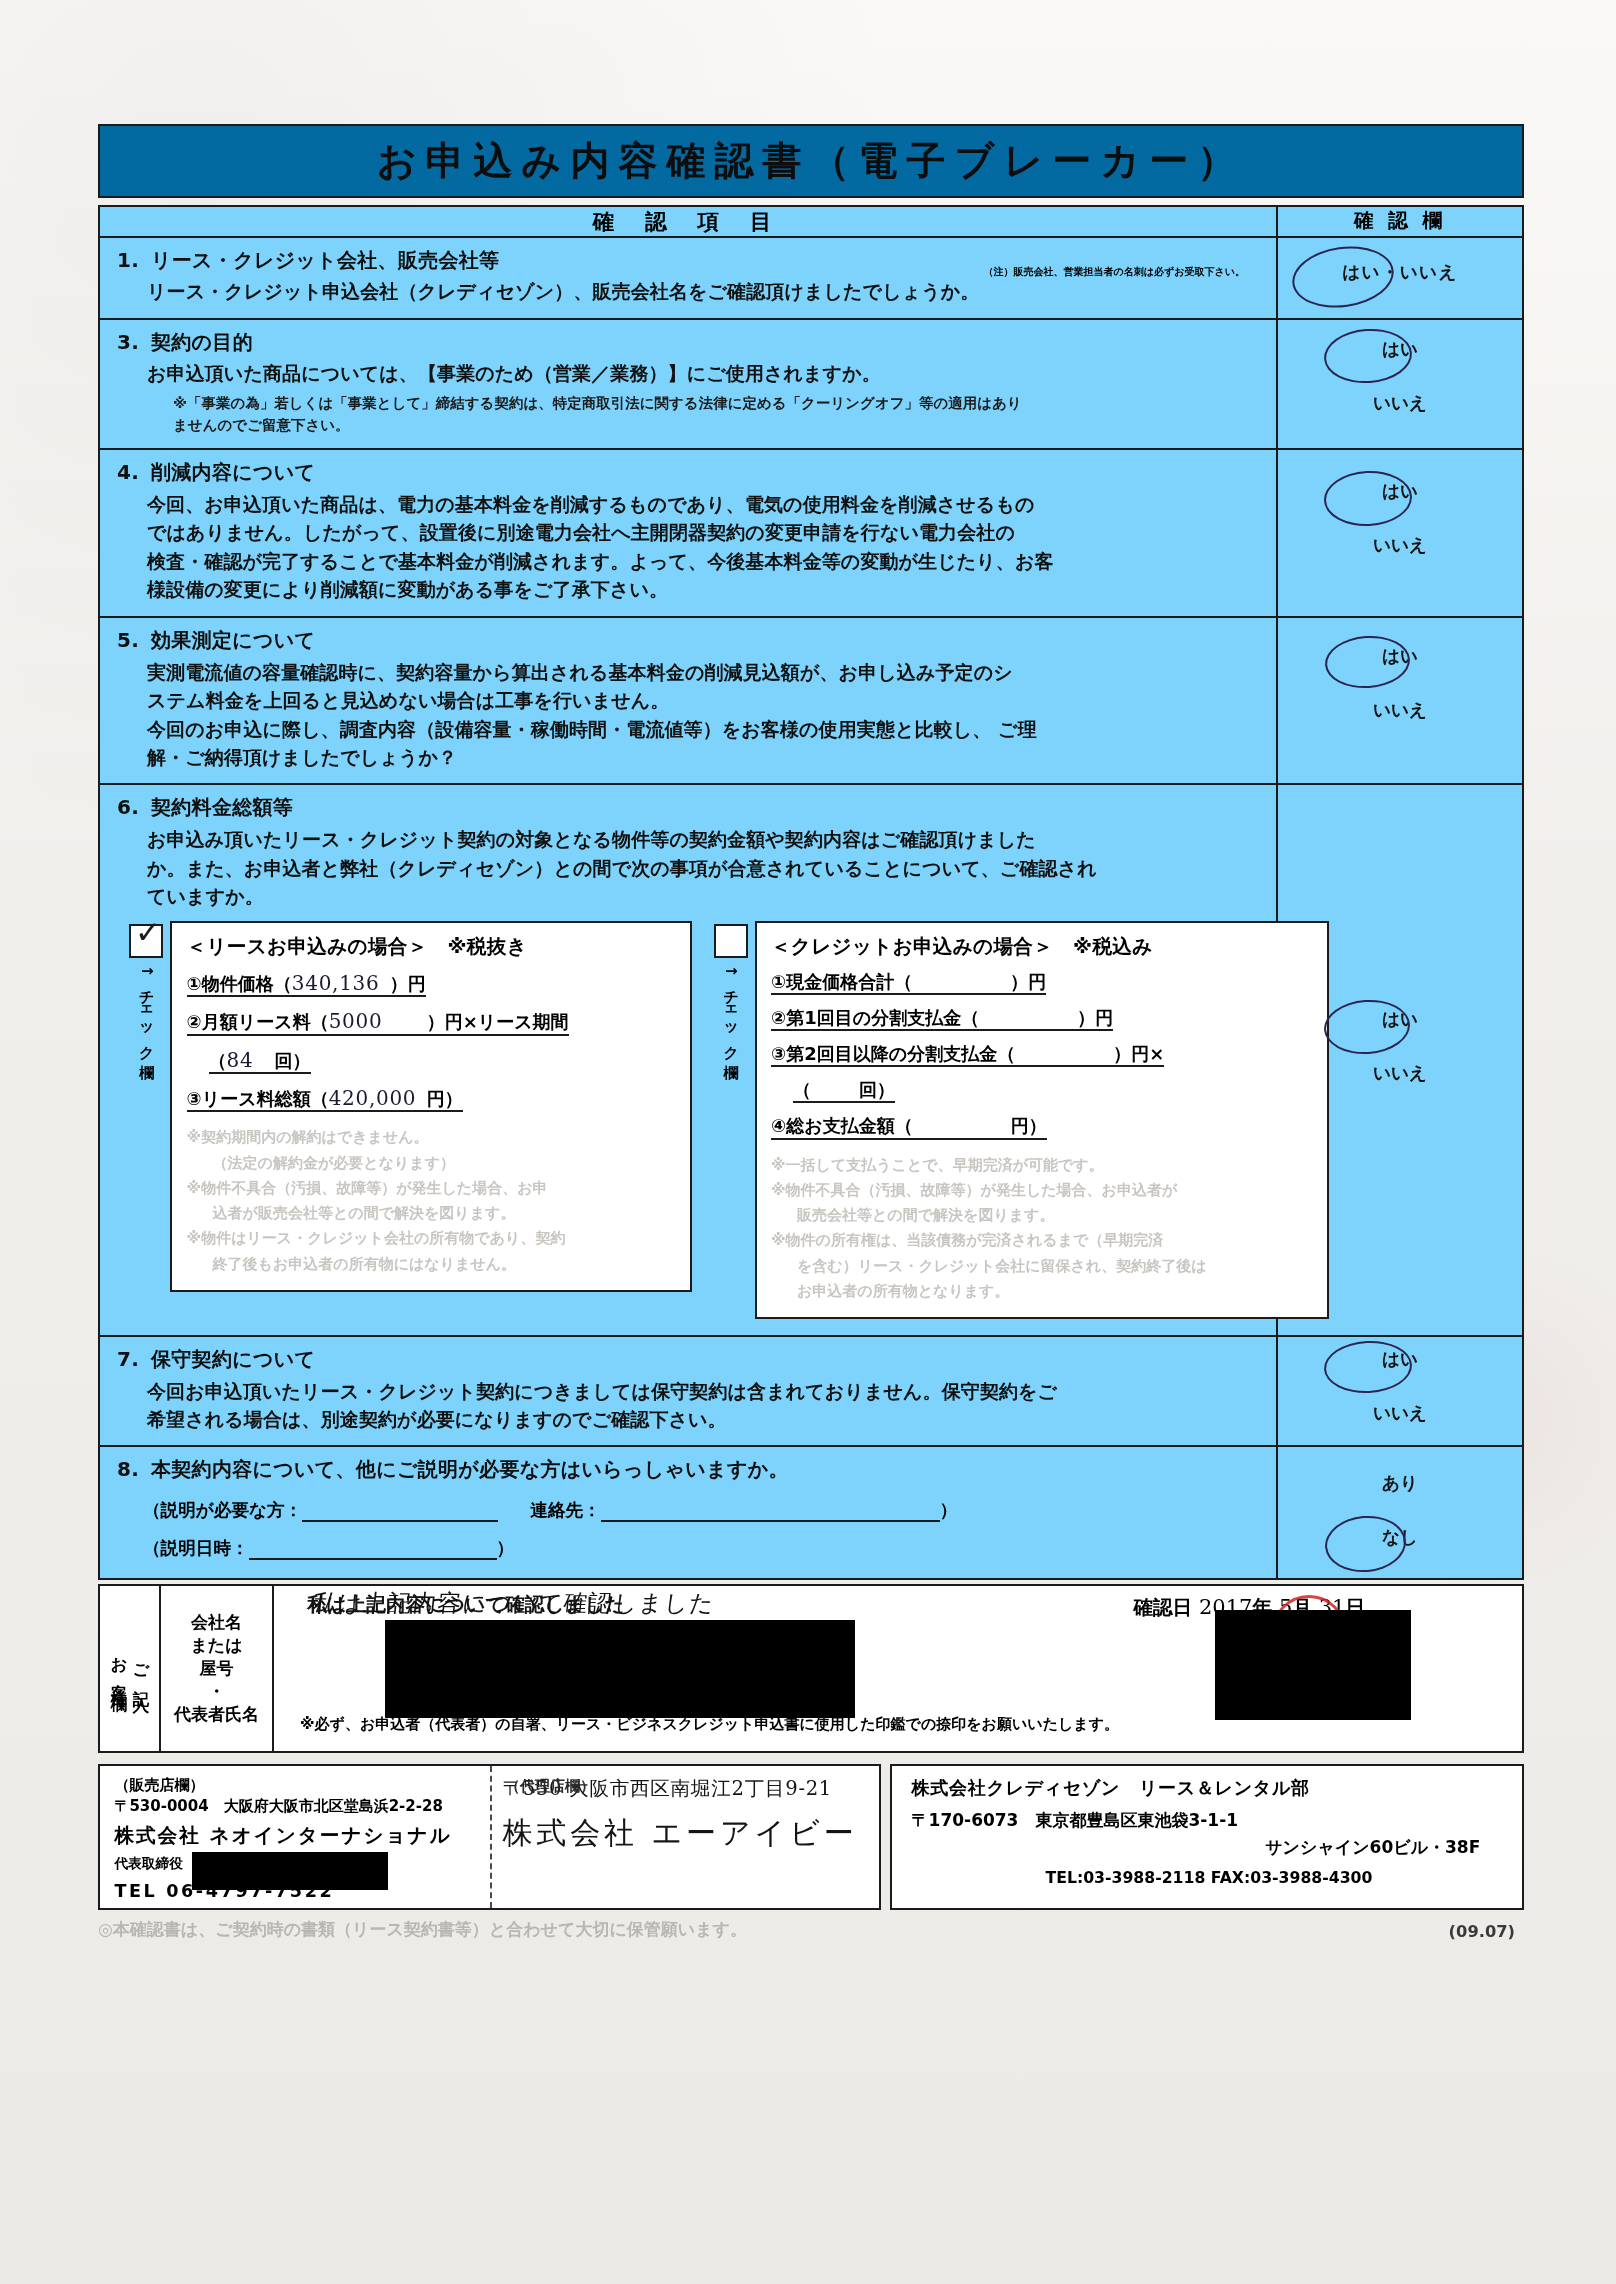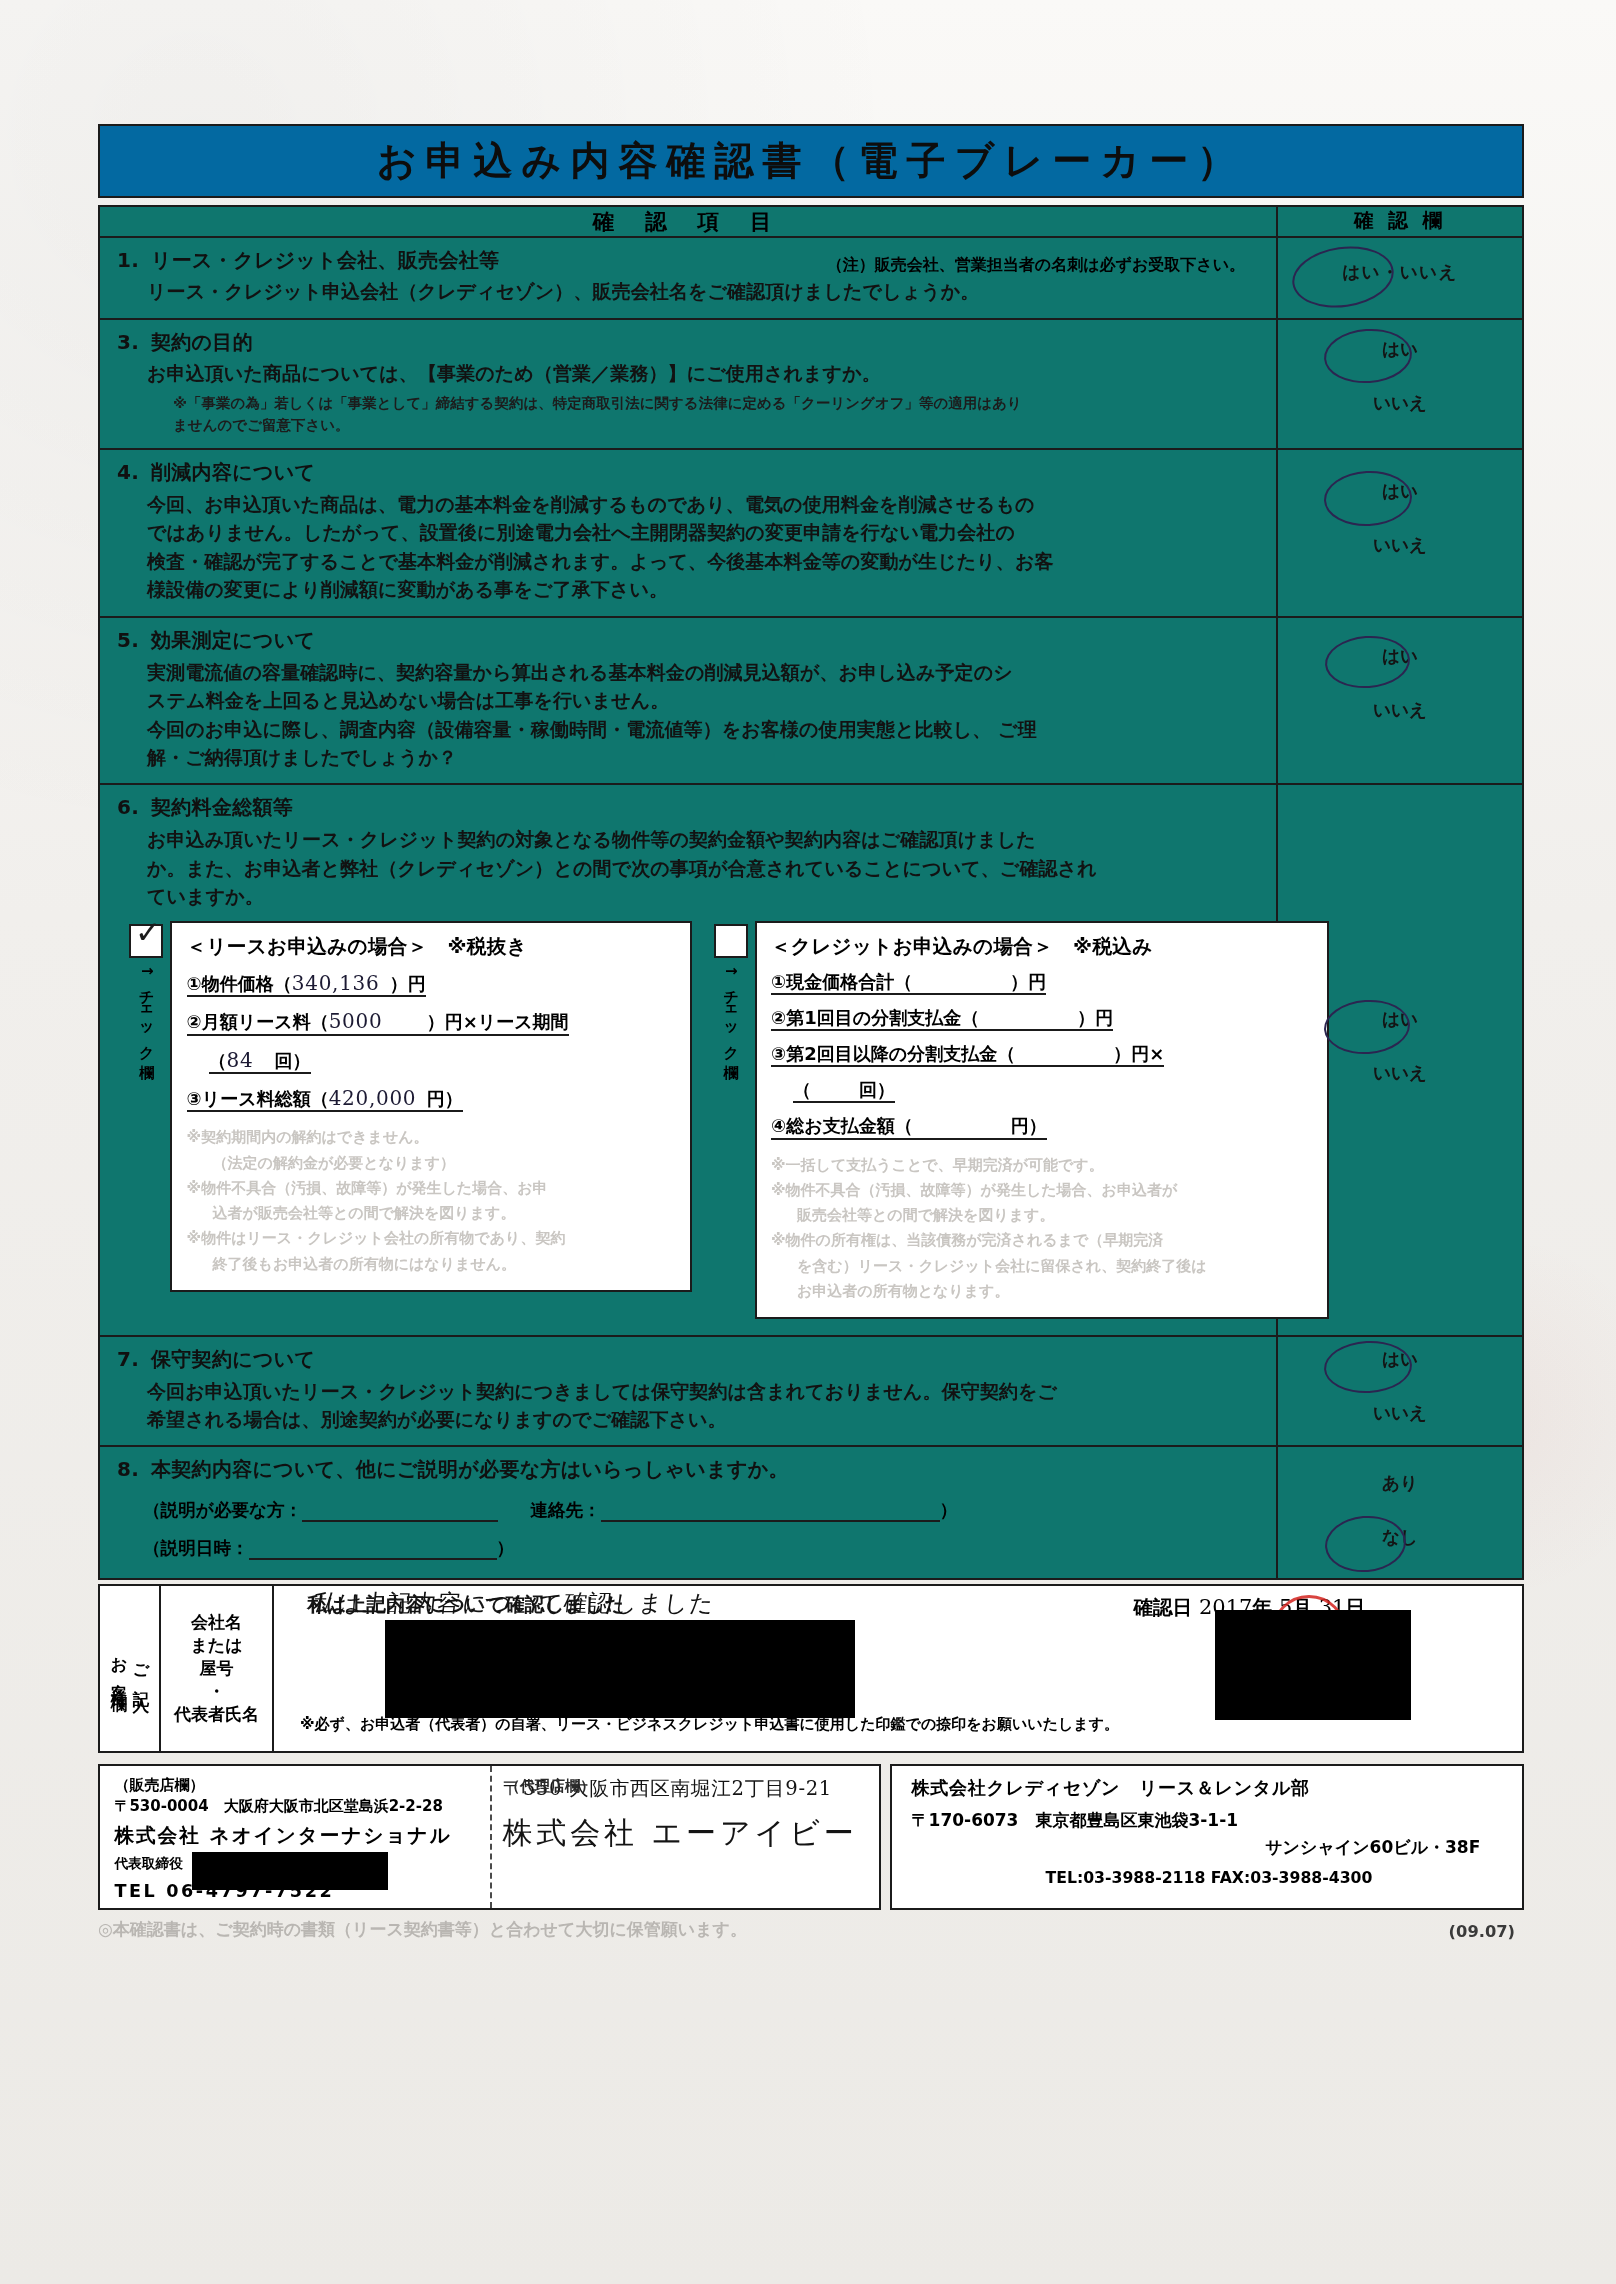--- a/index.html
+++ b/index.html
@@ -25,33 +25,33 @@
   .intro p.faint{color:#cdcac6;font-weight:normal;font-size:17px;margin-top:3.9px;}
 
   .cust-check{position:absolute;right:-6.5px;top:-14.4px;width:183px;}
   .cust-check .cc-box{border:2px solid #1b1b1b;background:#fff;height:48px;display:flex;align-items:center;justify-content:center;}
   .cust-check .cc-box span{font-size:17px;font-weight:bold;letter-spacing:0.7px;}
   .cc-arrow{position:relative;height:40px;}
   .cc-arrow .stem{position:absolute;left:50%;transform:translateX(-50%);top:-1.3px;width:48px;height:17px;border-left:2px solid #1b1b1b;border-right:2px solid #1b1b1b;box-sizing:border-box;background:#fff;}
   .cc-arrow .head{position:absolute;left:50%;transform:translateX(-50%);top:14.4px;width:0;height:0;border-left:44px solid transparent;border-right:44px solid transparent;border-top:26px solid #1b1b1b;}
 
   
-  table.main{border-collapse:collapse;width:100%;background:#0f766e;margin-top:6.5px;table-layout:fixed;}
+  table.main{border-collapse:collapse;width:100%;background:#7dd3fc;margin-top:6.5px;table-layout:fixed;}
   table.main td,table.main th{border:2px solid #1b1b1b;vertical-align:top;padding:0;}
   .col-item{width:1178px;}
   .col-chk{width:auto;}
   .hdr td{text-align:center;padding:9px 0 10.4px;font-size:21.5px;font-weight:bold;letter-spacing:11.7px;}
   .hdr td.c2{letter-spacing:3.9px;font-size:19.6px;}
 
   .cell{padding:9px 13px 11.7px 17px;}
   .num-line{font-size:20px;font-weight:bold;color:#101010;letter-spacing:0.3px;margin-bottom:3.9px;}
   .num-line .num{display:inline-block;width:34px;}
   .body-line{font-size:19px;font-weight:bold;color:#121212;line-height:1.5;margin-left:30px;letter-spacing:0.1px;}
   .note-line{font-size:14.4px;font-weight:bold;color:#1c1c1c;line-height:1.5;margin-left:56px;margin-top:5.2px;letter-spacing:0.1px;}
-  .rtnote{float:right;font-size:16px;font-weight:bold;margin-top:8px;margin-right:18px;text-align:right;}
+  .rtnote{float:right;font-size:10px;font-weight:bold;margin-top:18px;margin-right:18px;text-align:right;}
 
   
   .chk{position:relative;text-align:center;font-size:17.6px;font-weight:bold;color:#141414;}
   .chk .inline{padding-top:22px;letter-spacing:1.3px;}
   .chk .stack{padding-top:17px;}
   .chk .yes{display:block;margin-bottom:30px;}
   .chk .no{display:block;}
   .ellipse{position:absolute;border:2px solid #2b2550;border-radius:50%;pointer-events:none;}
 
   

